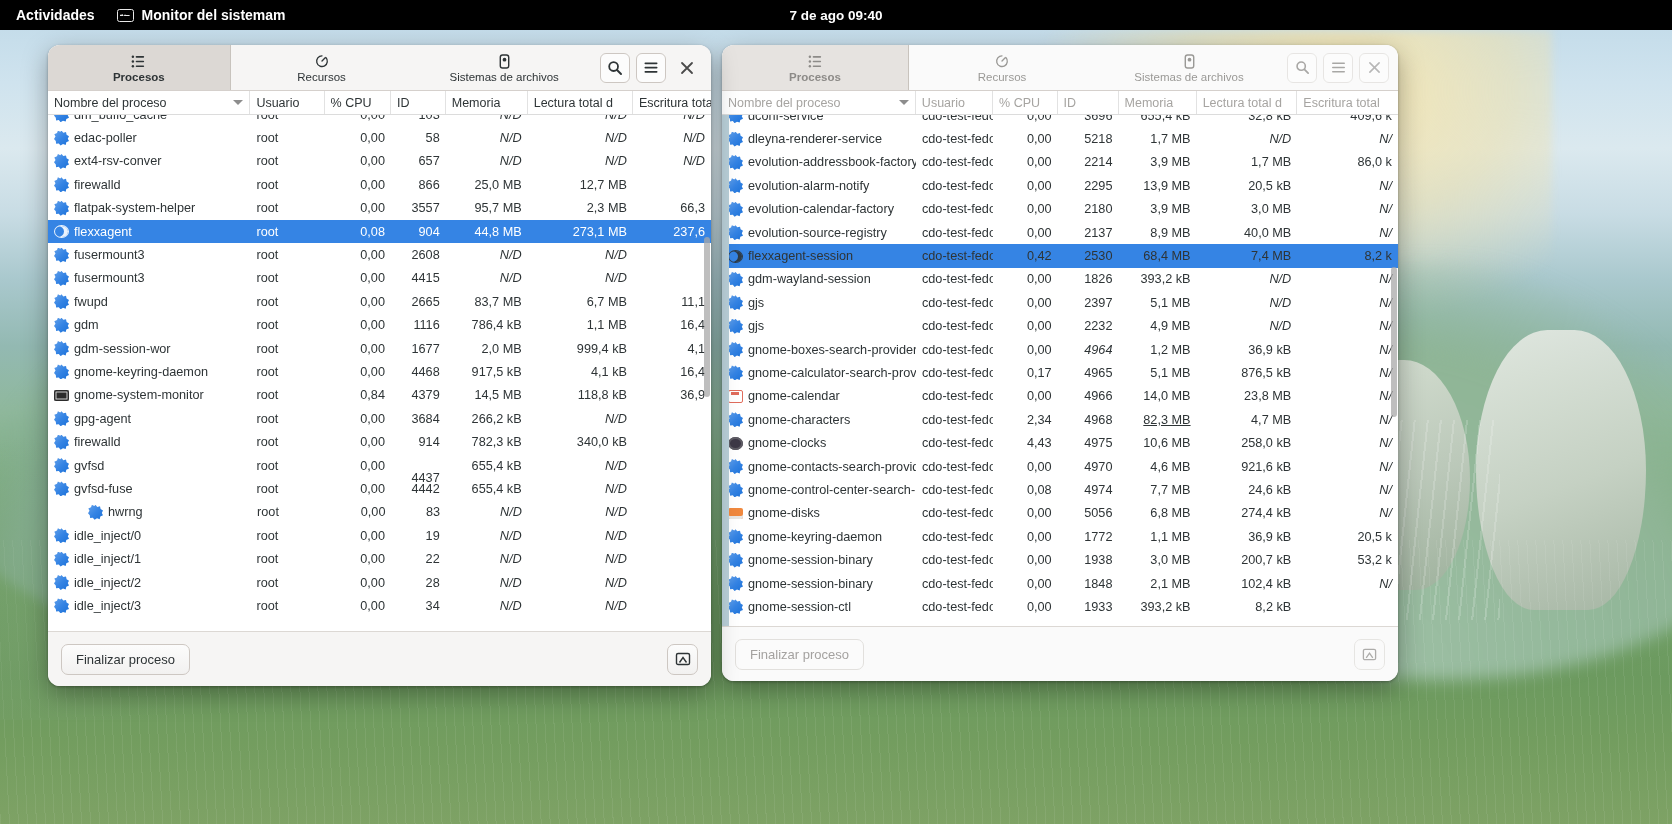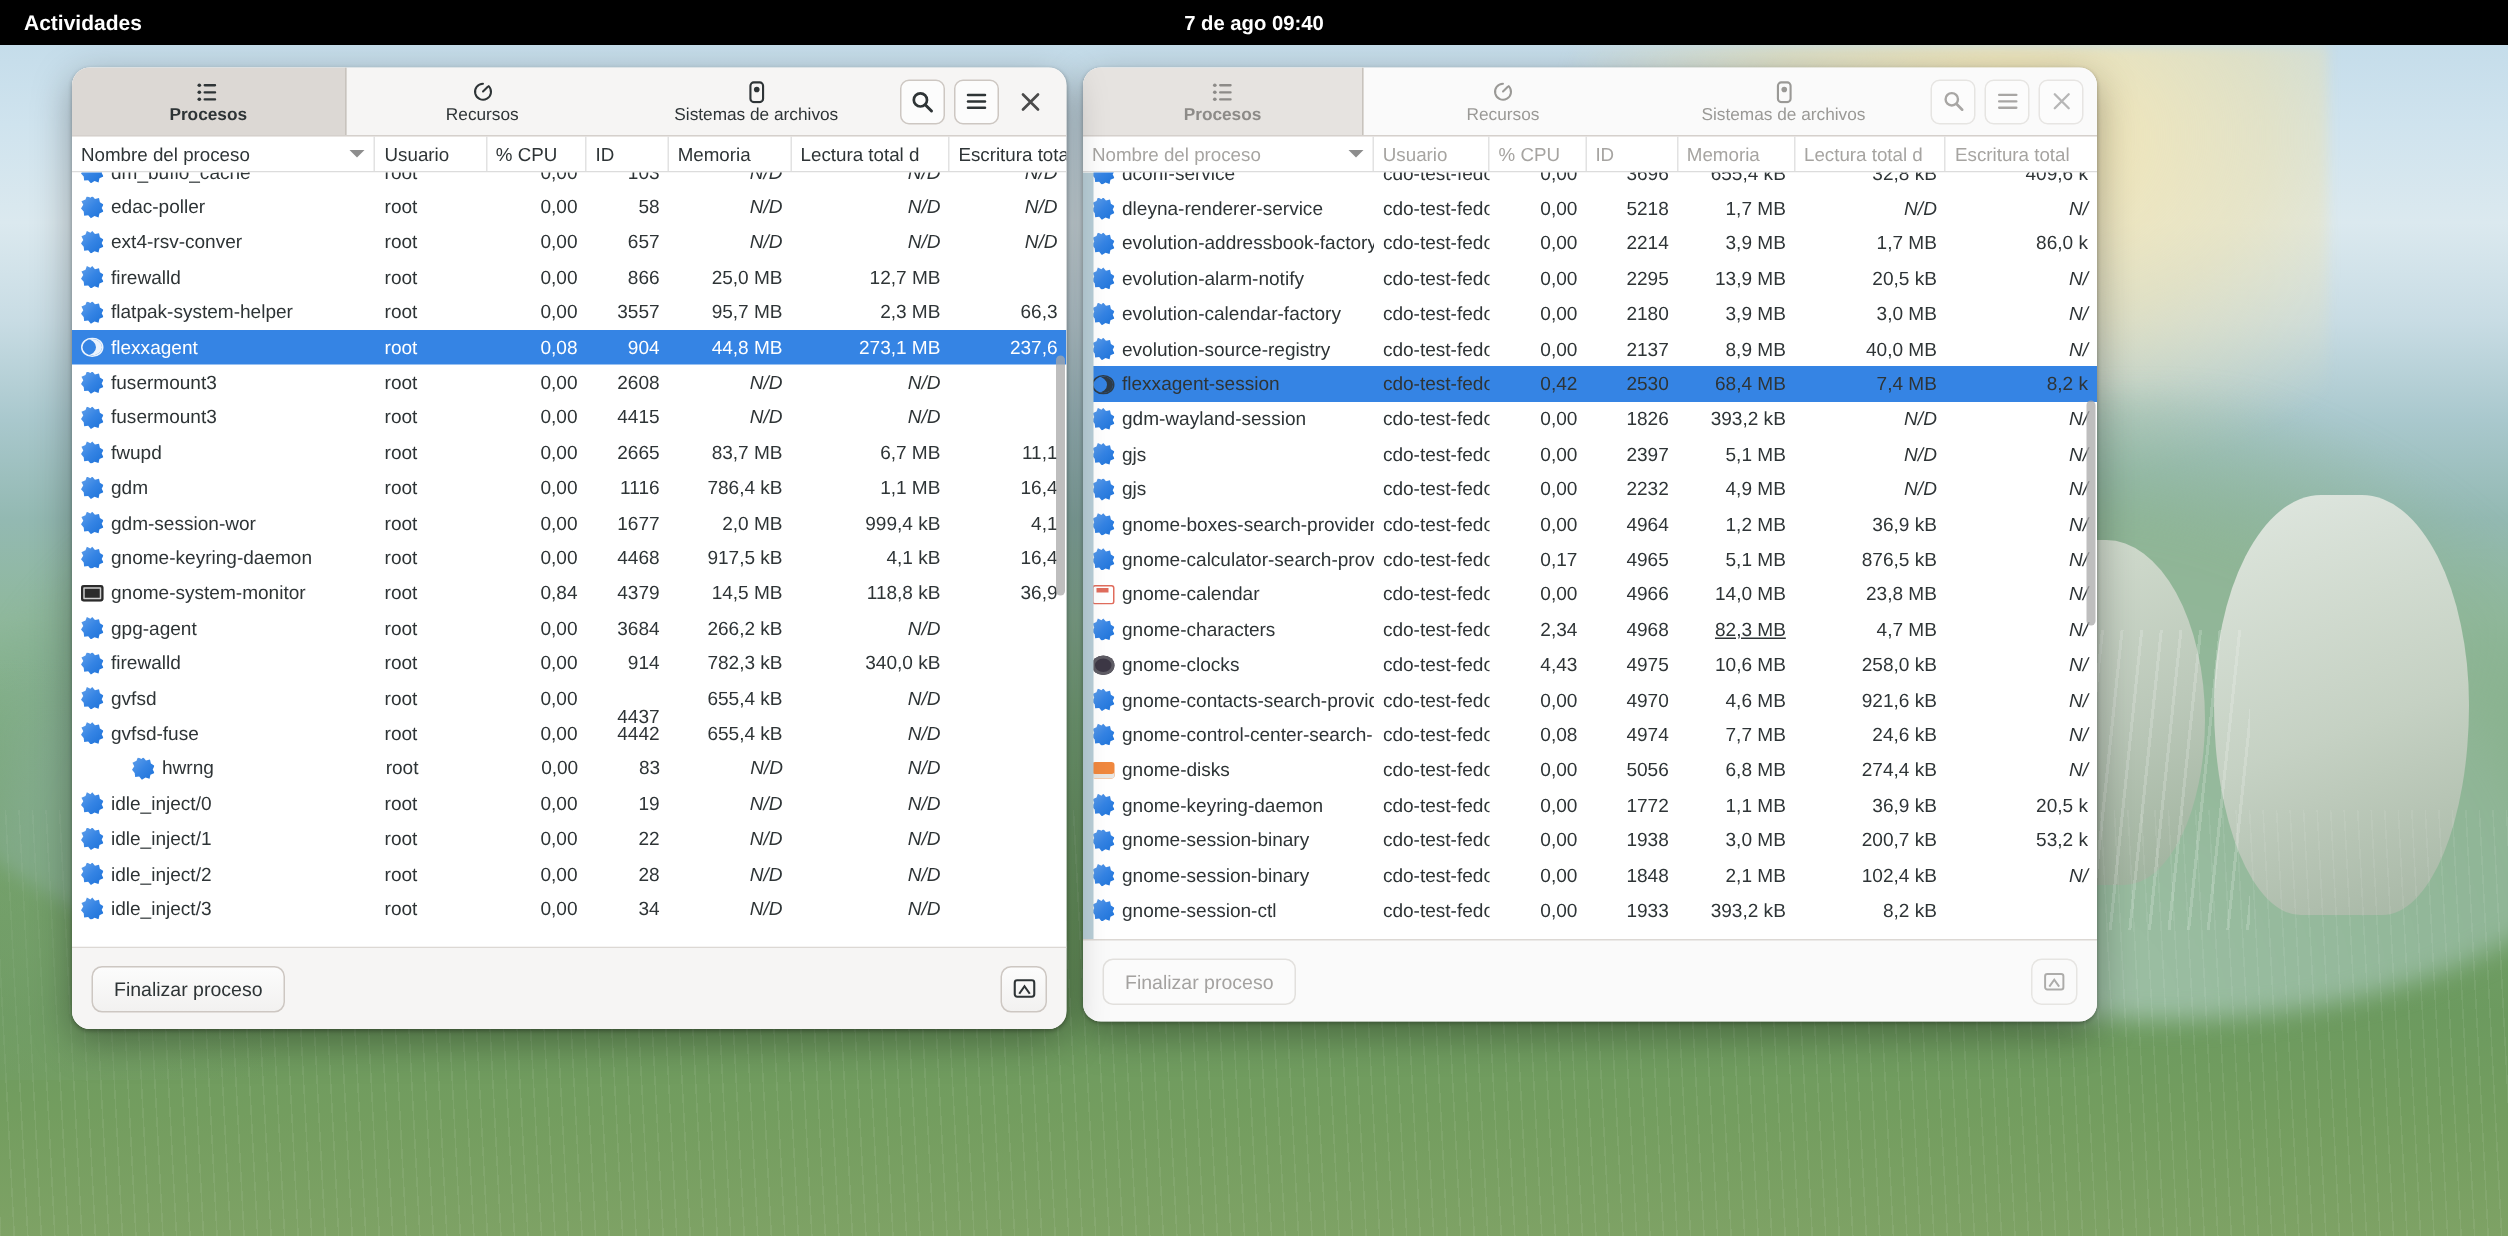--- a/index.html
+++ b/index.html
@@ -321,20 +321,24 @@
   <div id="wall-rock-d"></div>
   <div id="wall-stripes"></div>
   <div id="wall-grass-lines"></div>
   <div id="wall-leftplant"></div>
 </div>
 
 <div id="topbar">
   <div id="activities">
     <span>Actividades</span>
   </div>
+  <div id="appmenu">
+    <span class="appicon"></span>
+    <span>Monitor del sistemam</span>
+  </div>
   <div id="clock">
     <span>7 de ago  09:40</span>
   </div>
   <div id="tray"></div>
 </div>
 
 <div class="window inactive" id="win-right">
   <div class="headerbar">
     <div class="tabs">
       <div class="tab active">
@@ -542,21 +546,21 @@
           <div class="cell c-num nd" style="width: 110px;">N/D</div>
           <div class="cell c-num nd" style="width: 110px;">N/</div>
         </div>
         <div class="prow">
           <div class="cell c-name" style="width: 213px; align-items: center;">
             <span class="picon ic-gear"></span>
             <span>gnome-boxes-search-provider</span>
           </div>
           <div class="cell" style="width: 84px;">cdo-test-fedor</div>
           <div class="cell c-num" style="width: 70px;">0,00</div>
-          <div class="cell c-num" style="width: 66px;">4964</div>
+          <div class="cell c-num" style="width: 66px; font-style: italic;">4964</div>
           <div class="cell c-num" style="width: 85px;">1,2 MB</div>
           <div class="cell c-num" style="width: 110px;">36,9 kB</div>
           <div class="cell c-num nd" style="width: 110px;">N/</div>
         </div>
         <div class="prow">
           <div class="cell c-name" style="width: 213px;">
             <span class="picon ic-gear"></span>
             <span>gnome-calculator-search-provi</span>
           </div>
           <div class="cell" style="width: 84px;">cdo-test-fedor</div>

